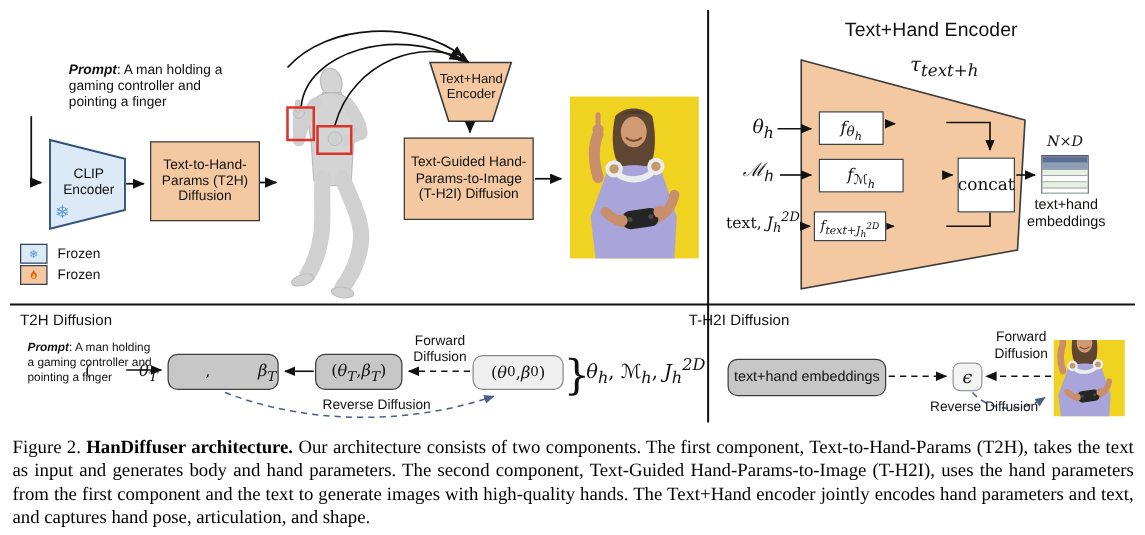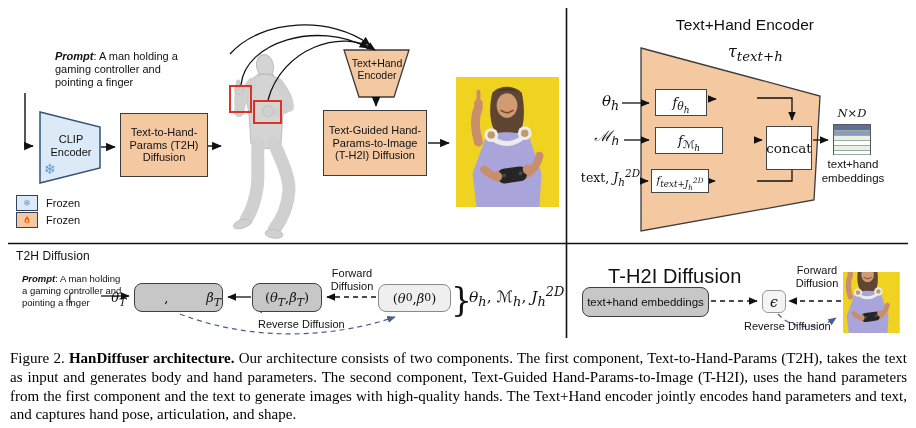--- a/index.html
+++ b/index.html
@@ -219,21 +219,21 @@
 
   <div class="txt ctr small-label" style="left:326px;top:266px;width:52px;height:28px;">Forward Diffusion</div>
 
   <div class="box lightbox ctr math" style="left:378px;top:284px;width:73px;height:28px;font-size:13px;">(<i>θ</i><sub>0</sub>, <i>β</i><sub>0</sub>)</div>
 
   <span class="txt math" style="left:451px;top:280px;font-size:33px;font-weight:300;">}</span>
   <div class="txt math" style="left:469px;top:288px;width:110px;font-size:15.5px;"><i>θ<sub>h</sub></i>, <i>ℳ<sub>h</sub></i>, <i>J<sub>h</sub><sup>2D</sup></i></div>
 
   <div class="txt small-label" style="left:258px;top:318px;width:95px;">Reverse Diffusion</div>
 
-  <div class="txt title" style="left:608px;top:249px;font-size:20px;margin-top:15px;">T-H2I Diffusion</div>
+  <div class="txt title" style="left:551px;top:249px;font-size:12px;">T-H2I Diffusion</div>
 
   <div class="box graybox ctr" style="left:582px;top:287px;width:127px;height:30px;font-size:11.5px;">text+hand embeddings</div>
 
   <div class="box ctr math" style="left:762px;top:290px;width:24px;height:23px;font-size:14px;background:#f4f4f4;border:1.2px solid #999;border-radius:6px;">
       <i>ϵ</i>
     </div>
 
   <div class="txt ctr small-label" style="left:790px;top:263px;width:54px;height:28px;">Forward Diffusion</div>
   <div class="txt small-label" style="left:744px;top:320px;width:100px;">Reverse Diffusion</div>
 

